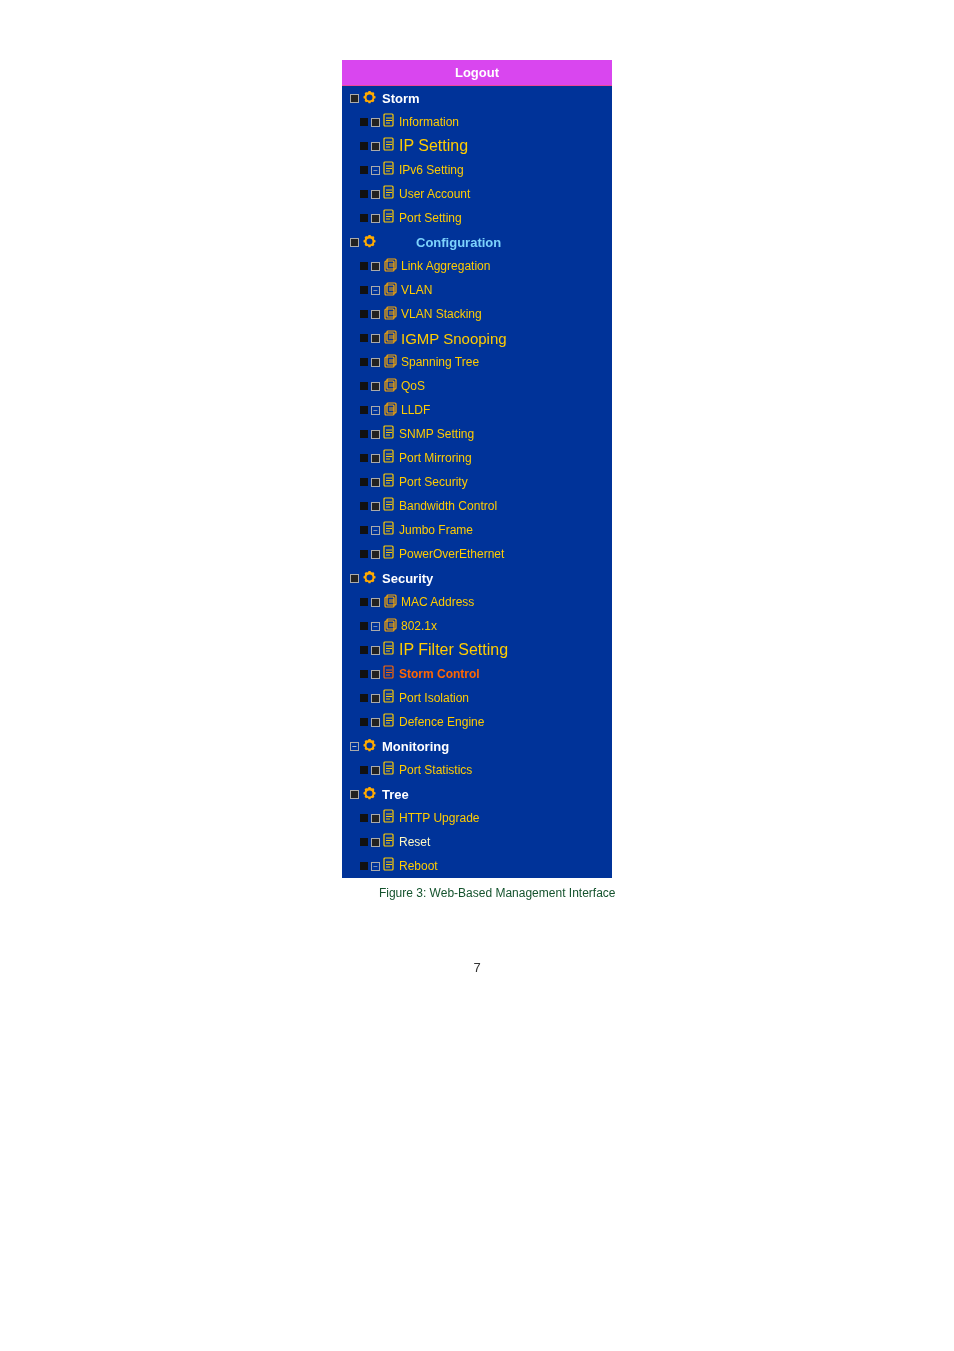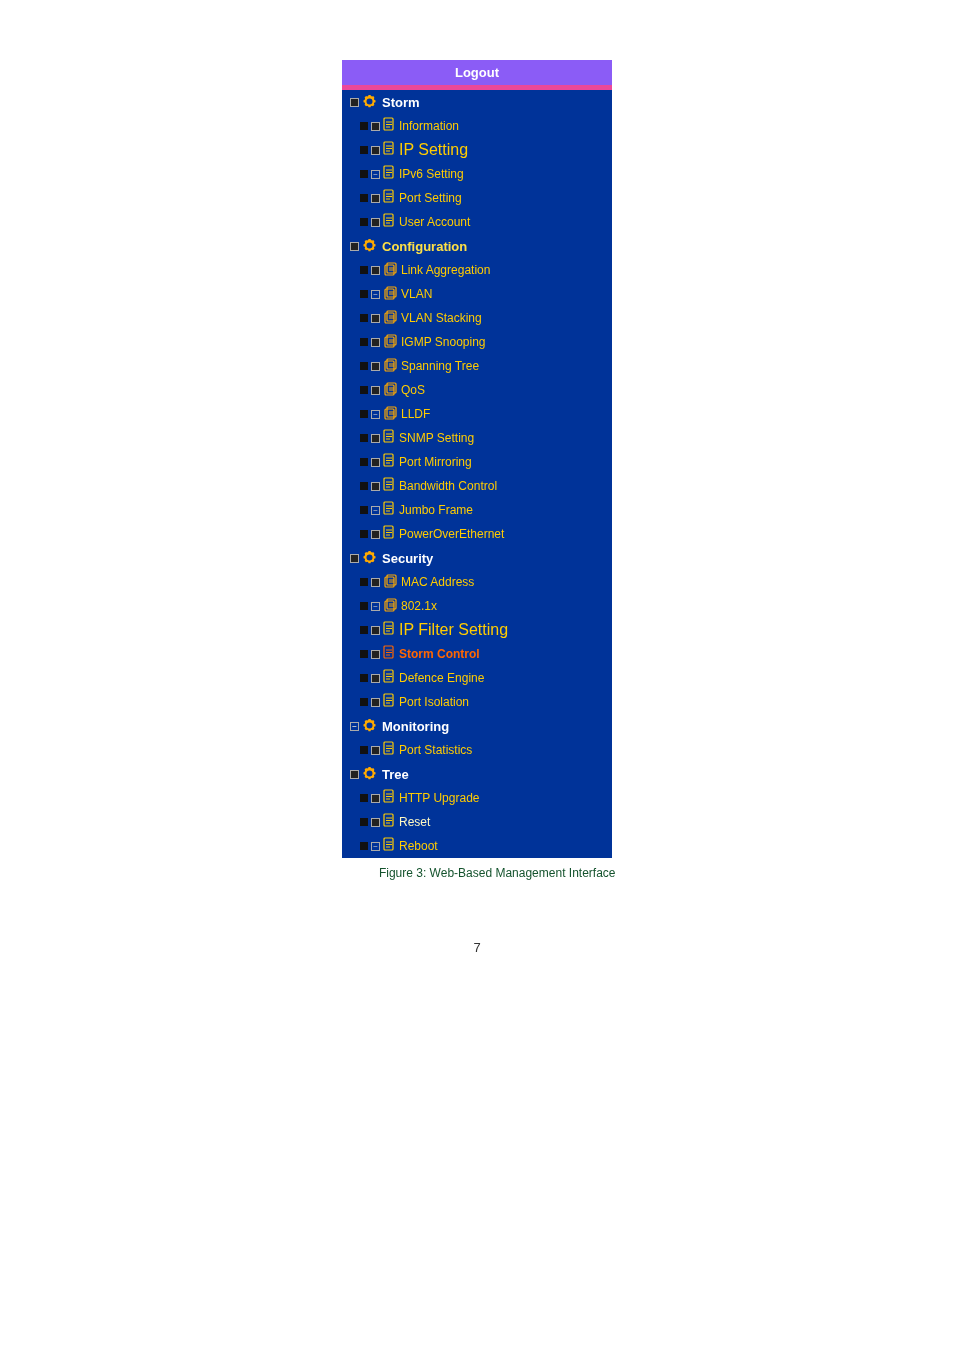--- a/index.html
+++ b/index.html
@@ -14,27 +14,27 @@
     }
 
     .nav-container {
       width: 270px;
       background: #003399;
       color: #fff;
       font-size: 13px;
     }
 
     .logout-bar {
-      background: #8b5cf6;
+      background: #d946ef;
       text-align: center;
       padding: 5px 0;
       font-weight: bold;
       color: #fff;
       font-size: 13px;
-      border-bottom: 5px solid #ec4899;
+      border-bottom: 1px solid #ec4899;
     }
 
     .section-header {
       display: flex;
       align-items: center;
       padding: 4px 8px;
       font-weight: bold;
       color: #fff;
       font-size: 13px;
       cursor: pointer;
@@ -116,39 +116,39 @@
     </div>
     <div class="nav-item">
       <span style="display: inline-block; width: 8px; height: 8px; background: rgb(17, 17, 17); margin-right: 3px; flex-shrink: 0; vertical-align: middle;"></span>
       <span style="display: inline-block; width: 9px; height: 9px; border: 1px solid rgb(170, 170, 170); background: rgb(34, 34, 34); margin-right: 3px; font-size: 8px; line-height: 8px; text-align: center; color: rgb(204, 204, 204); flex-shrink: 0; vertical-align: middle;"></span>
       <span style="display: inline-block; margin-right: 3px; vertical-align: middle;"><svg viewBox="0 0 13 15" width="13" height="15">
           <rect x="1" y="1" width="9" height="12" rx="1" fill="none" stroke="#ffcc00" stroke-width="1.2"></rect>
     <line x1="3" y1="5" x2="9" y2="5" stroke="#ffcc00" stroke-width="1"></line>
     <line x1="3" y1="7.5" x2="9" y2="7.5" stroke="#ffcc00" stroke-width="1"></line>
     <line x1="3" y1="10" x2="7" y2="10" stroke="#ffcc00" stroke-width="1"></line>
         </svg></span>
+      <span style="color: rgb(255, 204, 0); font-size: 12px; vertical-align: middle;">User Account</span>
+    </div>
+    <div class="nav-item">
+      <span style="display: inline-block; width: 8px; height: 8px; background: rgb(17, 17, 17); margin-right: 3px; flex-shrink: 0; vertical-align: middle;"></span>
+      <span style="display: inline-block; width: 9px; height: 9px; border: 1px solid rgb(170, 170, 170); background: rgb(34, 34, 34); margin-right: 3px; font-size: 8px; line-height: 8px; text-align: center; color: rgb(204, 204, 204); flex-shrink: 0; vertical-align: middle;"></span>
+      <span style="display: inline-block; margin-right: 3px; vertical-align: middle;"><svg viewBox="0 0 13 15" width="13" height="15">
+          <rect x="1" y="1" width="9" height="12" rx="1" fill="none" stroke="#ffcc00" stroke-width="1.2"></rect>
+    <line x1="3" y1="5" x2="9" y2="5" stroke="#ffcc00" stroke-width="1"></line>
+    <line x1="3" y1="7.5" x2="9" y2="7.5" stroke="#ffcc00" stroke-width="1"></line>
+    <line x1="3" y1="10" x2="7" y2="10" stroke="#ffcc00" stroke-width="1"></line>
+        </svg></span>
       <span style="color: rgb(255, 204, 0); font-size: 12px; vertical-align: middle;">Port Setting</span>
-    </div>
-    <div class="nav-item">
-      <span style="display: inline-block; width: 8px; height: 8px; background: rgb(17, 17, 17); margin-right: 3px; flex-shrink: 0; vertical-align: middle;"></span>
-      <span style="display: inline-block; width: 9px; height: 9px; border: 1px solid rgb(170, 170, 170); background: rgb(34, 34, 34); margin-right: 3px; font-size: 8px; line-height: 8px; text-align: center; color: rgb(204, 204, 204); flex-shrink: 0; vertical-align: middle;"></span>
-      <span style="display: inline-block; margin-right: 3px; vertical-align: middle;"><svg viewBox="0 0 13 15" width="13" height="15">
-          <rect x="1" y="1" width="9" height="12" rx="1" fill="none" stroke="#ffcc00" stroke-width="1.2"></rect>
-    <line x1="3" y1="5" x2="9" y2="5" stroke="#ffcc00" stroke-width="1"></line>
-    <line x1="3" y1="7.5" x2="9" y2="7.5" stroke="#ffcc00" stroke-width="1"></line>
-    <line x1="3" y1="10" x2="7" y2="10" stroke="#ffcc00" stroke-width="1"></line>
-        </svg></span>
-      <span style="color: rgb(255, 204, 0); font-size: 12px; vertical-align: middle;">User Account</span>
     </div>
     <div class="section-header">
       <span style="display: inline-block; width: 9px; height: 9px; border: 1px solid rgb(170, 170, 170); background: rgb(34, 34, 34); margin-right: 3px; font-size: 8px; line-height: 8px; text-align: center; color: rgb(204, 204, 204); flex-shrink: 0; vertical-align: middle;"></span>
       <span style="display: inline-block; width: 16px; height: 16px; margin-right: 4px; vertical-align: middle;"><svg viewBox="0 0 16 16" width="16" height="16">
           <path fill="#ffaa00" d="M6.5 1l-.3 1.1a5 5 0 0 0-1.1.5L4 2.1l-1.4 1.4.5 1.1A5 5 0 0 0 2.6 6L1.5 6.3v2l1.1.3a5 5 0 0 0 .5 1.1l-.5 1.1L4 12.2l1.1-.5a5 5 0 0 0 1.1.5l.3 1.1h2l.3-1.1a5 5 0 0 0 1.1-.5l1.1.5 1.4-1.4-.5-1.1a5 5 0 0 0 .5-1.1l1.1-.3v-2l-1.1-.3a5 5 0 0 0-.5-1.1l.5-1.1L11.3 2.1l-1.1.5A5 5 0 0 0 9 2.1L8.5 1zm1 3.5a3 3 0 1 1 0 6 3 3 0 0 1 0-6z"></path>
         </svg></span>
-      <span style="color: #fde047; font-weight: bold; font-size: 13px;">Configuration</span>
+      <span style="color: #7dd3fc; font-weight: bold; font-size: 13px; margin-left: 34px;">Configuration</span>
     </div>
     <div class="nav-item">
       <span style="display: inline-block; width: 8px; height: 8px; background: rgb(17, 17, 17); margin-right: 3px; flex-shrink: 0; vertical-align: middle;"></span>
       <span style="display: inline-block; width: 9px; height: 9px; border: 1px solid rgb(170, 170, 170); background: rgb(34, 34, 34); margin-right: 3px; font-size: 8px; line-height: 8px; text-align: center; color: rgb(204, 204, 204); flex-shrink: 0; vertical-align: middle;"></span>
       <span style="display: inline-block; margin-right: 3px; vertical-align: middle;"><svg viewBox="0 0 15 15" width="15" height="15">
     <rect x="2" y="4" width="9" height="10" rx="1" fill="none" stroke="#ffaa00" stroke-width="1.2"></rect>
     <rect x="4" y="2" width="9" height="10" rx="1" fill="none" stroke="#ffaa00" stroke-width="1.2"></rect>
     <line x1="6" y1="7" x2="11" y2="7" stroke="#ffaa00" stroke-width="1"></line>
     <line x1="6" y1="9" x2="11" y2="9" stroke="#ffaa00" stroke-width="1"></line>
         </svg></span>
@@ -178,21 +178,21 @@
     </div>
     <div class="nav-item">
       <span style="display: inline-block; width: 8px; height: 8px; background: rgb(17, 17, 17); margin-right: 3px; flex-shrink: 0; vertical-align: middle;"></span>
       <span style="display: inline-block; width: 9px; height: 9px; border: 1px solid rgb(170, 170, 170); background: rgb(34, 34, 34); margin-right: 3px; font-size: 8px; line-height: 8px; text-align: center; color: rgb(204, 204, 204); flex-shrink: 0; vertical-align: middle;"></span>
       <span style="display: inline-block; margin-right: 3px; vertical-align: middle;"><svg viewBox="0 0 15 15" width="15" height="15">
     <rect x="2" y="4" width="9" height="10" rx="1" fill="none" stroke="#ffaa00" stroke-width="1.2"></rect>
     <rect x="4" y="2" width="9" height="10" rx="1" fill="none" stroke="#ffaa00" stroke-width="1.2"></rect>
     <line x1="6" y1="7" x2="11" y2="7" stroke="#ffaa00" stroke-width="1"></line>
     <line x1="6" y1="9" x2="11" y2="9" stroke="#ffaa00" stroke-width="1"></line>
         </svg></span>
-      <span style="color: rgb(255, 204, 0); font-size: 12px; vertical-align: middle;">IGMP Snooping</span>
+      <span style="color: rgb(255, 204, 0); font-size: 15px; vertical-align: middle;">IGMP Snooping</span>
     </div>
     <div class="nav-item">
       <span style="display: inline-block; width: 8px; height: 8px; background: rgb(17, 17, 17); margin-right: 3px; flex-shrink: 0; vertical-align: middle;"></span>
       <span style="display: inline-block; width: 9px; height: 9px; border: 1px solid rgb(170, 170, 170); background: rgb(34, 34, 34); margin-right: 3px; font-size: 8px; line-height: 8px; text-align: center; color: rgb(204, 204, 204); flex-shrink: 0; vertical-align: middle;"></span>
       <span style="display: inline-block; margin-right: 3px; vertical-align: middle;"><svg viewBox="0 0 15 15" width="15" height="15">
     <rect x="2" y="4" width="9" height="10" rx="1" fill="none" stroke="#ffaa00" stroke-width="1.2"></rect>
     <rect x="4" y="2" width="9" height="10" rx="1" fill="none" stroke="#ffaa00" stroke-width="1.2"></rect>
     <line x1="6" y1="7" x2="11" y2="7" stroke="#ffaa00" stroke-width="1"></line>
     <line x1="6" y1="9" x2="11" y2="9" stroke="#ffaa00" stroke-width="1"></line>
         </svg></span>
@@ -234,20 +234,31 @@
     <div class="nav-item">
       <span style="display: inline-block; width: 8px; height: 8px; background: rgb(17, 17, 17); margin-right: 3px; flex-shrink: 0; vertical-align: middle;"></span>
       <span style="display: inline-block; width: 9px; height: 9px; border: 1px solid rgb(170, 170, 170); background: rgb(34, 34, 34); margin-right: 3px; font-size: 8px; line-height: 8px; text-align: center; color: rgb(204, 204, 204); flex-shrink: 0; vertical-align: middle;"></span>
       <span style="display: inline-block; margin-right: 3px; vertical-align: middle;"><svg viewBox="0 0 13 15" width="13" height="15">
           <rect x="1" y="1" width="9" height="12" rx="1" fill="none" stroke="#ffcc00" stroke-width="1.2"></rect>
     <line x1="3" y1="5" x2="9" y2="5" stroke="#ffcc00" stroke-width="1"></line>
     <line x1="3" y1="7.5" x2="9" y2="7.5" stroke="#ffcc00" stroke-width="1"></line>
     <line x1="3" y1="10" x2="7" y2="10" stroke="#ffcc00" stroke-width="1"></line>
         </svg></span>
       <span style="color: rgb(255, 204, 0); font-size: 12px; vertical-align: middle;">Port Mirroring</span>
+    </div>
+    <div class="nav-item">
+      <span style="display: inline-block; width: 8px; height: 8px; background: rgb(17, 17, 17); margin-right: 3px; flex-shrink: 0; vertical-align: middle;"></span>
+      <span style="display: inline-block; width: 9px; height: 9px; border: 1px solid rgb(170, 170, 170); background: rgb(34, 34, 34); margin-right: 3px; font-size: 8px; line-height: 8px; text-align: center; color: rgb(204, 204, 204); flex-shrink: 0; vertical-align: middle;"></span>
+      <span style="display: inline-block; margin-right: 3px; vertical-align: middle;"><svg viewBox="0 0 13 15" width="13" height="15">
+          <rect x="1" y="1" width="9" height="12" rx="1" fill="none" stroke="#ffcc00" stroke-width="1.2"></rect>
+    <line x1="3" y1="5" x2="9" y2="5" stroke="#ffcc00" stroke-width="1"></line>
+    <line x1="3" y1="7.5" x2="9" y2="7.5" stroke="#ffcc00" stroke-width="1"></line>
+    <line x1="3" y1="10" x2="7" y2="10" stroke="#ffcc00" stroke-width="1"></line>
+        </svg></span>
+      <span style="color: rgb(255, 204, 0); font-size: 12px; vertical-align: middle;">Port Security</span>
     </div>
     <div class="nav-item">
       <span style="display: inline-block; width: 8px; height: 8px; background: rgb(17, 17, 17); margin-right: 3px; flex-shrink: 0; vertical-align: middle;"></span>
       <span style="display: inline-block; width: 9px; height: 9px; border: 1px solid rgb(170, 170, 170); background: rgb(34, 34, 34); margin-right: 3px; font-size: 8px; line-height: 8px; text-align: center; color: rgb(204, 204, 204); flex-shrink: 0; vertical-align: middle;"></span>
       <span style="display: inline-block; margin-right: 3px; vertical-align: middle;"><svg viewBox="0 0 13 15" width="13" height="15">
           <rect x="1" y="1" width="9" height="12" rx="1" fill="none" stroke="#ffcc00" stroke-width="1.2"></rect>
     <line x1="3" y1="5" x2="9" y2="5" stroke="#ffcc00" stroke-width="1"></line>
     <line x1="3" y1="7.5" x2="9" y2="7.5" stroke="#ffcc00" stroke-width="1"></line>
     <line x1="3" y1="10" x2="7" y2="10" stroke="#ffcc00" stroke-width="1"></line>
         </svg></span>
@@ -328,32 +339,32 @@
     </div>
     <div class="nav-item">
       <span style="display: inline-block; width: 8px; height: 8px; background: rgb(17, 17, 17); margin-right: 3px; flex-shrink: 0; vertical-align: middle;"></span>
       <span style="display: inline-block; width: 9px; height: 9px; border: 1px solid rgb(170, 170, 170); background: rgb(34, 34, 34); margin-right: 3px; font-size: 8px; line-height: 8px; text-align: center; color: rgb(204, 204, 204); flex-shrink: 0; vertical-align: middle;"></span>
       <span style="display: inline-block; margin-right: 3px; vertical-align: middle;"><svg viewBox="0 0 13 15" width="13" height="15">
           <rect x="1" y="1" width="9" height="12" rx="1" fill="none" stroke="#ffcc00" stroke-width="1.2"></rect>
     <line x1="3" y1="5" x2="9" y2="5" stroke="#ffcc00" stroke-width="1"></line>
     <line x1="3" y1="7.5" x2="9" y2="7.5" stroke="#ffcc00" stroke-width="1"></line>
     <line x1="3" y1="10" x2="7" y2="10" stroke="#ffcc00" stroke-width="1"></line>
         </svg></span>
+      <span style="color: rgb(255, 204, 0); font-size: 12px; vertical-align: middle;">Port Isolation</span>
+    </div>
+    <div class="nav-item">
+      <span style="display: inline-block; width: 8px; height: 8px; background: rgb(17, 17, 17); margin-right: 3px; flex-shrink: 0; vertical-align: middle;"></span>
+      <span style="display: inline-block; width: 9px; height: 9px; border: 1px solid rgb(170, 170, 170); background: rgb(34, 34, 34); margin-right: 3px; font-size: 8px; line-height: 8px; text-align: center; color: rgb(204, 204, 204); flex-shrink: 0; vertical-align: middle;"></span>
+      <span style="display: inline-block; margin-right: 3px; vertical-align: middle;"><svg viewBox="0 0 13 15" width="13" height="15">
+          <rect x="1" y="1" width="9" height="12" rx="1" fill="none" stroke="#ffcc00" stroke-width="1.2"></rect>
+    <line x1="3" y1="5" x2="9" y2="5" stroke="#ffcc00" stroke-width="1"></line>
+    <line x1="3" y1="7.5" x2="9" y2="7.5" stroke="#ffcc00" stroke-width="1"></line>
+    <line x1="3" y1="10" x2="7" y2="10" stroke="#ffcc00" stroke-width="1"></line>
+        </svg></span>
       <span style="color: rgb(255, 204, 0); font-size: 12px; vertical-align: middle;">Defence Engine</span>
-    </div>
-    <div class="nav-item">
-      <span style="display: inline-block; width: 8px; height: 8px; background: rgb(17, 17, 17); margin-right: 3px; flex-shrink: 0; vertical-align: middle;"></span>
-      <span style="display: inline-block; width: 9px; height: 9px; border: 1px solid rgb(170, 170, 170); background: rgb(34, 34, 34); margin-right: 3px; font-size: 8px; line-height: 8px; text-align: center; color: rgb(204, 204, 204); flex-shrink: 0; vertical-align: middle;"></span>
-      <span style="display: inline-block; margin-right: 3px; vertical-align: middle;"><svg viewBox="0 0 13 15" width="13" height="15">
-          <rect x="1" y="1" width="9" height="12" rx="1" fill="none" stroke="#ffcc00" stroke-width="1.2"></rect>
-    <line x1="3" y1="5" x2="9" y2="5" stroke="#ffcc00" stroke-width="1"></line>
-    <line x1="3" y1="7.5" x2="9" y2="7.5" stroke="#ffcc00" stroke-width="1"></line>
-    <line x1="3" y1="10" x2="7" y2="10" stroke="#ffcc00" stroke-width="1"></line>
-        </svg></span>
-      <span style="color: rgb(255, 204, 0); font-size: 12px; vertical-align: middle;">Port Isolation</span>
     </div>
     <div class="section-header">
       <span style="display: inline-block; width: 9px; height: 9px; border: 1px solid rgb(170, 170, 170); background: transparent; margin-right: 3px; font-size: 8px; line-height: 8px; text-align: center; color: rgb(204, 204, 204); flex-shrink: 0; vertical-align: middle;">−</span>
       <span style="display: inline-block; width: 16px; height: 16px; margin-right: 4px; vertical-align: middle;"><svg viewBox="0 0 16 16" width="16" height="16">
           <path fill="#ffaa00" d="M6.5 1l-.3 1.1a5 5 0 0 0-1.1.5L4 2.1l-1.4 1.4.5 1.1A5 5 0 0 0 2.6 6L1.5 6.3v2l1.1.3a5 5 0 0 0 .5 1.1l-.5 1.1L4 12.2l1.1-.5a5 5 0 0 0 1.1.5l.3 1.1h2l.3-1.1a5 5 0 0 0 1.1-.5l1.1.5 1.4-1.4-.5-1.1a5 5 0 0 0 .5-1.1l1.1-.3v-2l-1.1-.3a5 5 0 0 0-.5-1.1l.5-1.1L11.3 2.1l-1.1.5A5 5 0 0 0 9 2.1L8.5 1zm1 3.5a3 3 0 1 1 0 6 3 3 0 0 1 0-6z"></path>
         </svg></span>
       <span style="color: rgb(255, 255, 255); font-weight: bold; font-size: 13px;">Monitoring</span>
     </div>
     <div class="nav-item">
       <span style="display: inline-block; width: 8px; height: 8px; background: rgb(17, 17, 17); margin-right: 3px; flex-shrink: 0; vertical-align: middle;"></span>

